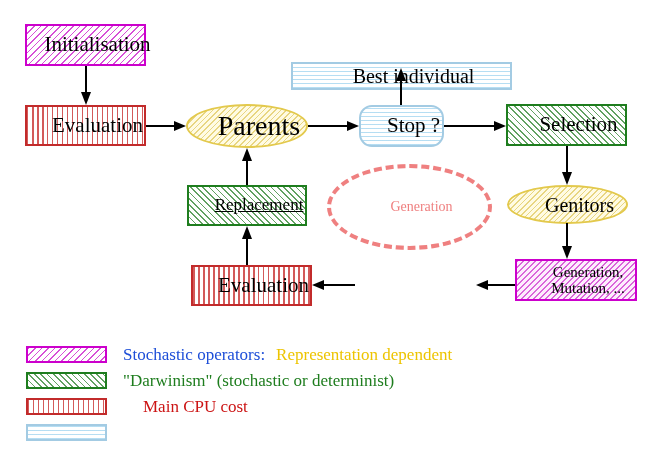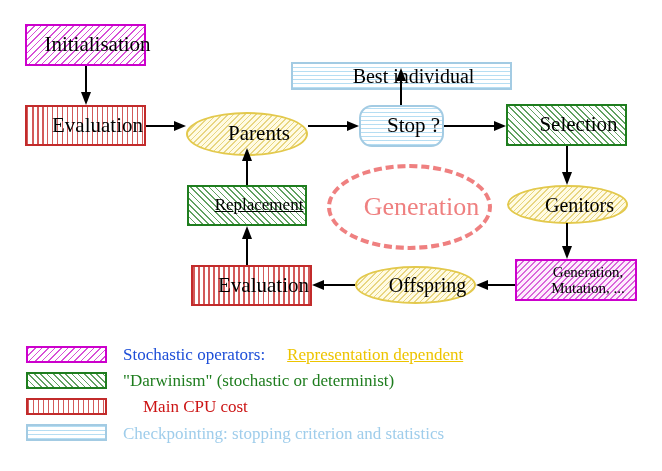--- a/index.html
+++ b/index.html
@@ -60,37 +60,36 @@
 </style>
 </head>
 <body>
 
 <div id="canvas">
 
   <div class="node p-magenta" style="left:25px;top:24px;width:121px;height:42px;font-size:21px;">Initialisation</div>
 
   <div class="node p-red" style="left:25px;top:105px;width:121px;height:41px;font-size:21px;">Evaluation</div>
 
-  <div class="node p-yellow ellipse" style="left:186px;top:112px;width:122px;height:44px;font-size:21px;">Parents</div>
+  <div class="node p-yellow ellipse" style="left:186px;top:104px;width:122px;height:44px;font-size:28px;">Parents</div>
 
   <div class="node p-cyan" style="left:291px;top:40px;width:221px;height:28px;font-size:20px;margin-top:22px;">Best individual</div>
 
   <div class="node p-green" style="left:506px;top:104px;width:121px;height:42px;font-size:21px;">Selection</div>
 
   <div class="node p-cyan" style="left:359px;top:105px;width:85px;height:42px;font-size:21px;border-radius:13px;">Stop ?</div>
 
   <div class="node p-green" style="left:187px;top:185px;width:120px;height:41px;font-size:17px;text-decoration:underline;">Replacement</div>
 
-  <div class="node gen" style="left:327px;top:164px;width:165px;height:86px;font-size:26px;">Generation</div>
+  <div class="node gen" style="left:327px;top:164px;width:165px;height:86px;font-size:14px;">Generation</div>
 
   <div class="node p-yellow ellipse" style="left:507px;top:185px;width:121px;height:39px;font-size:20px;">Genitors</div>
 
   <div class="node p-red" style="left:191px;top:265px;width:121px;height:41px;font-size:21px;">Evaluation</div>
 
-  <div class="node p-yellow ellipse" style="left:355px;top:266px;width:121px;height:38px;font-size:20px;">Offspring</div>
 
   <div class="node p-magenta-dense" style="left:515px;top:259px;width:122px;height:42px;font-size:15px;flex-direction:column;">
     <div>Generation,</div>
     <div>Mutation, ...</div>
   </div>
 
   <div class="line" style="left:85px;top:66px;width:2px;height:28px;"></div>
   <div class="ah ah-down" style="left:81px;top:92px;"></div>
 
   <div class="line" style="left:146px;top:125px;width:30px;height:2px;"></div>
@@ -118,25 +117,24 @@
   <div class="line" style="left:324px;top:284px;width:31px;height:2px;"></div>
 
   <div class="ah ah-up" style="left:242px;top:226px;"></div>
   <div class="line" style="left:246px;top:239px;width:2px;height:26px;"></div>
 
   <div class="ah ah-up" style="left:242px;top:148px;"></div>
   <div class="line" style="left:246px;top:161px;width:2px;height:24px;"></div>
 
   <div class="swatch p-magenta" style="left:26px;top:346px;width:81px;height:17px;"></div>
   <div class="lt" style="left:123px;top:345px;">
-    <span class="c-magenta">Stochastic operators:</span><span class="c-gold" style="margin-left:22px;text-decoration:underline;">Representation dependent</span>
+    <span class="c-magenta">Stochastic operators:</span><span class="c-gold" style="margin-left:11px;">Representation dependent</span>
   </div>
 
   <div class="swatch p-green" style="left:26px;top:372px;width:81px;height:17px;"></div>
   <div class="lt c-green" style="left:123px;top:371px;">"Darwinism" (stochastic or determinist)</div>
 
   <div class="swatch p-red" style="left:26px;top:398px;width:81px;height:17px;"></div>
   <div class="lt c-red" style="left:123px;top:397px;margin-left:20px;">Main CPU cost</div>
 
   <div class="swatch p-cyan" style="left:26px;top:424px;width:81px;height:17px;"></div>
-  <div class="lt c-blue" style="left:123px;top:424px;">Checkpointing: stopping criterion and statistics</div>
 
 </div>
 
 </body></html>

